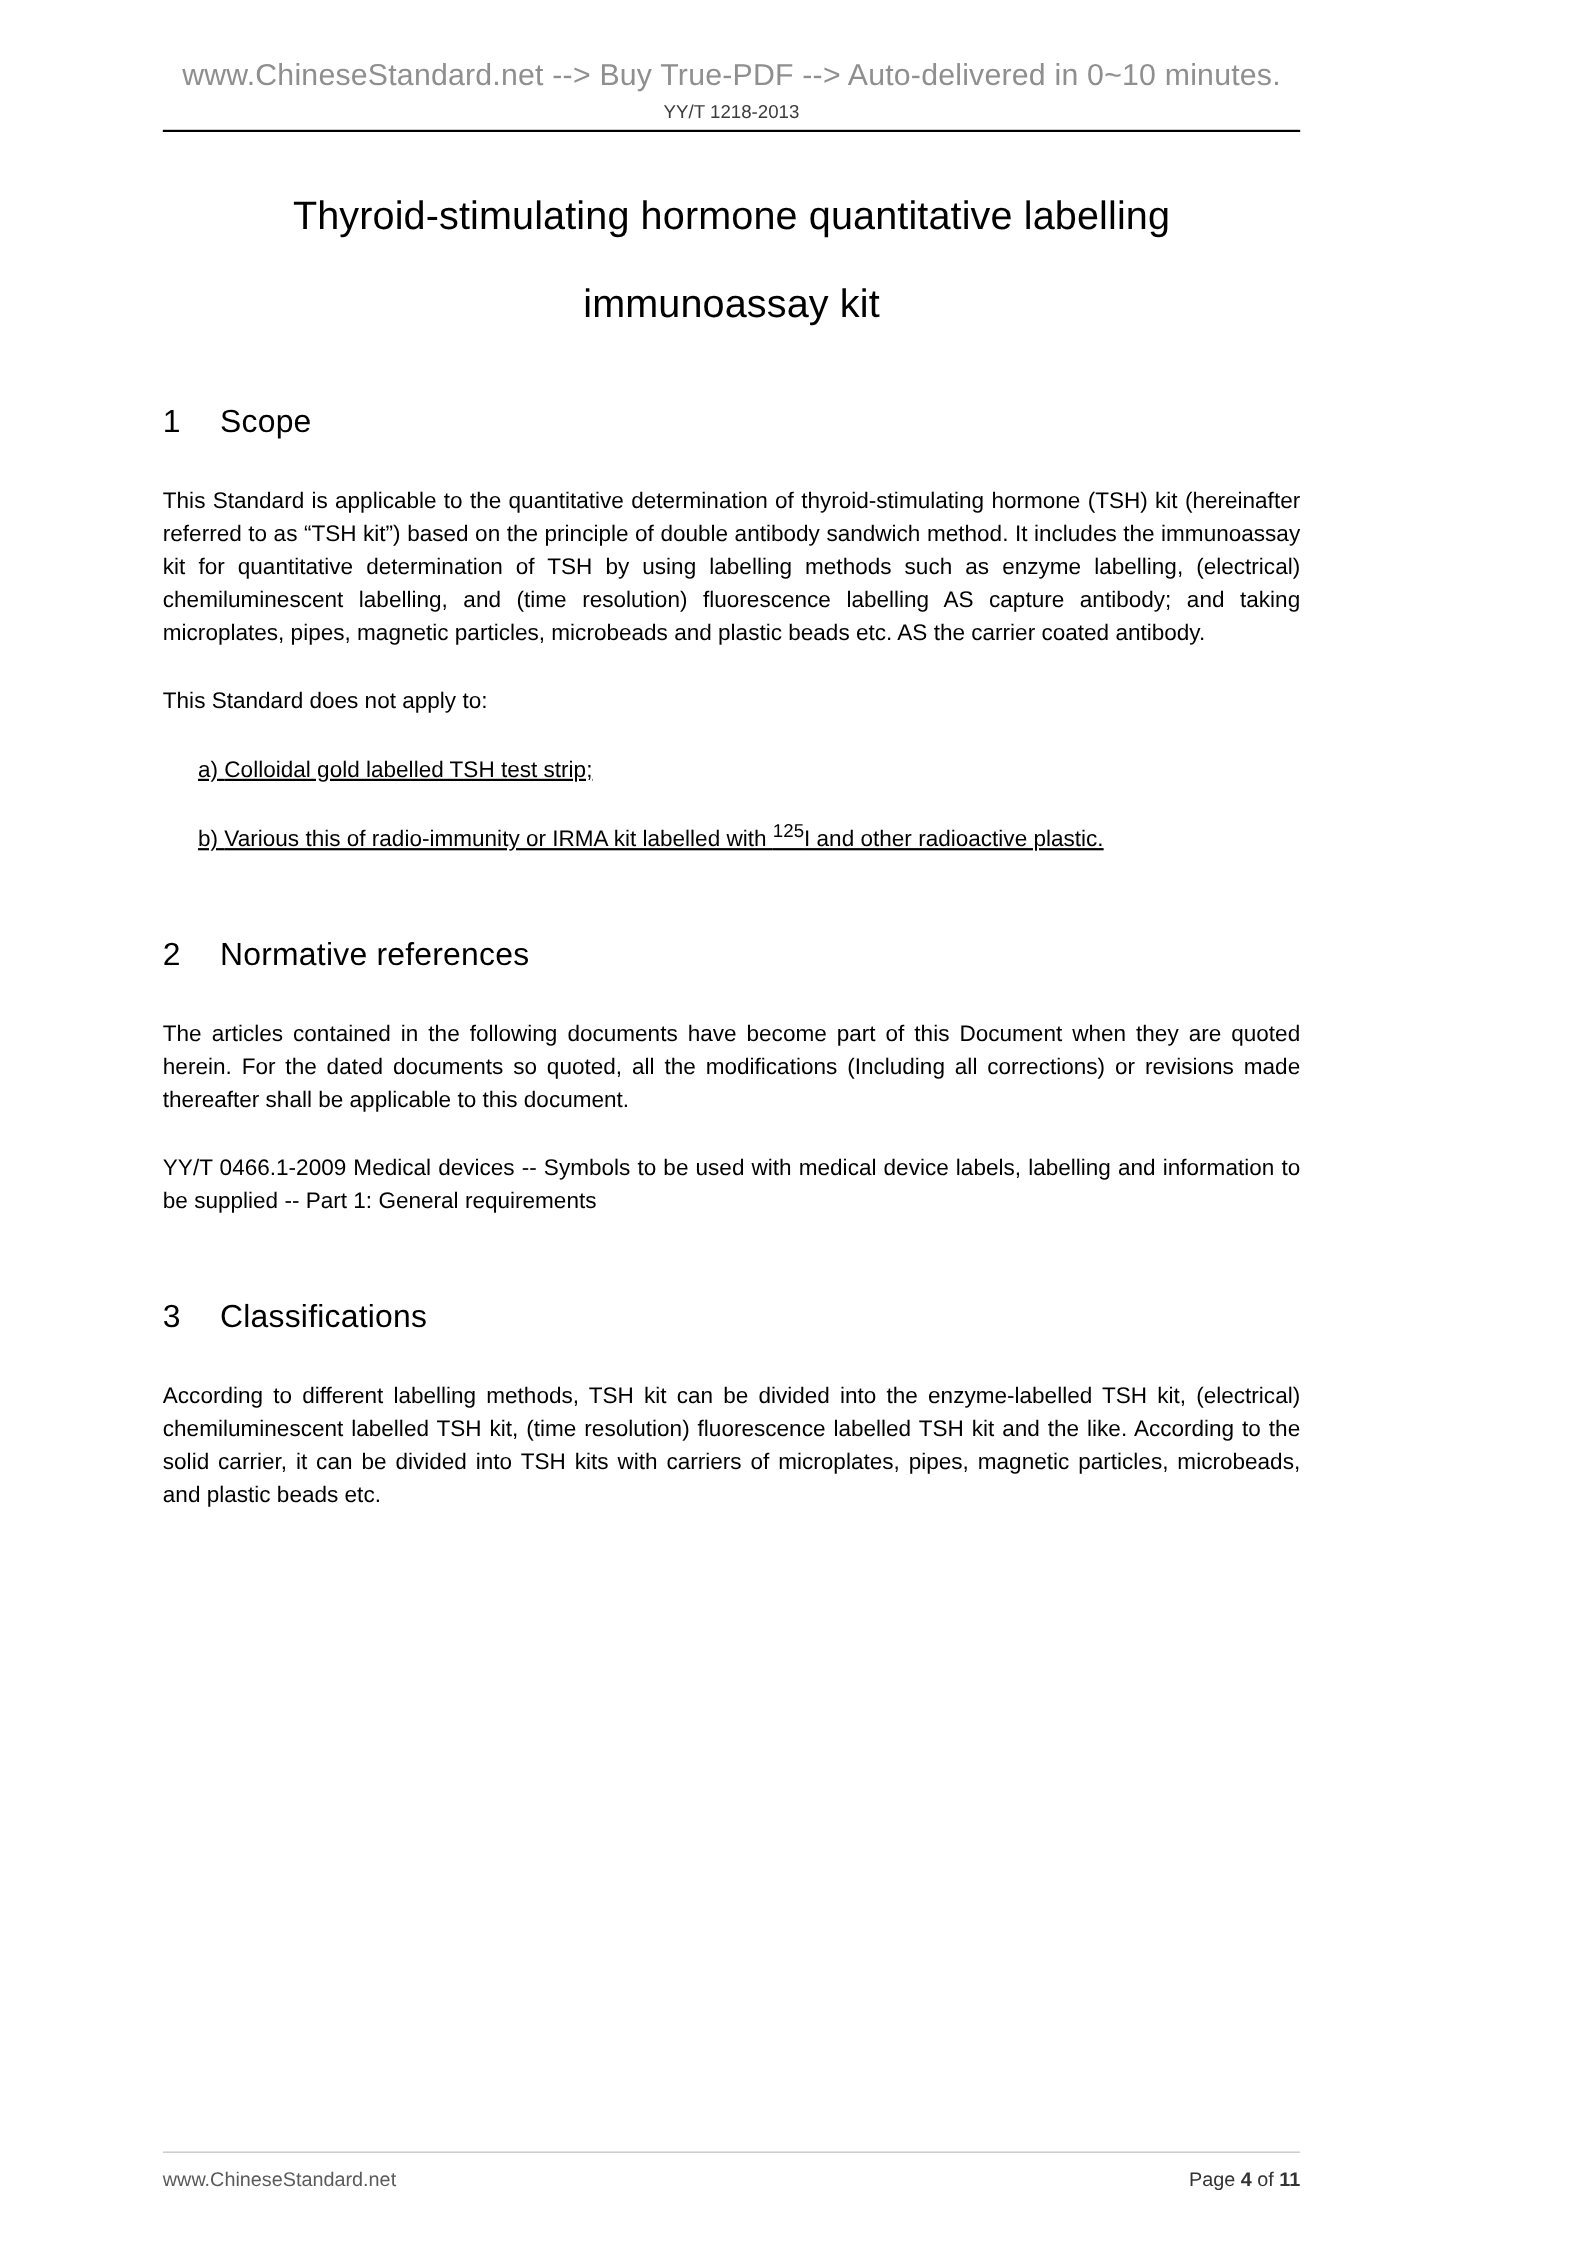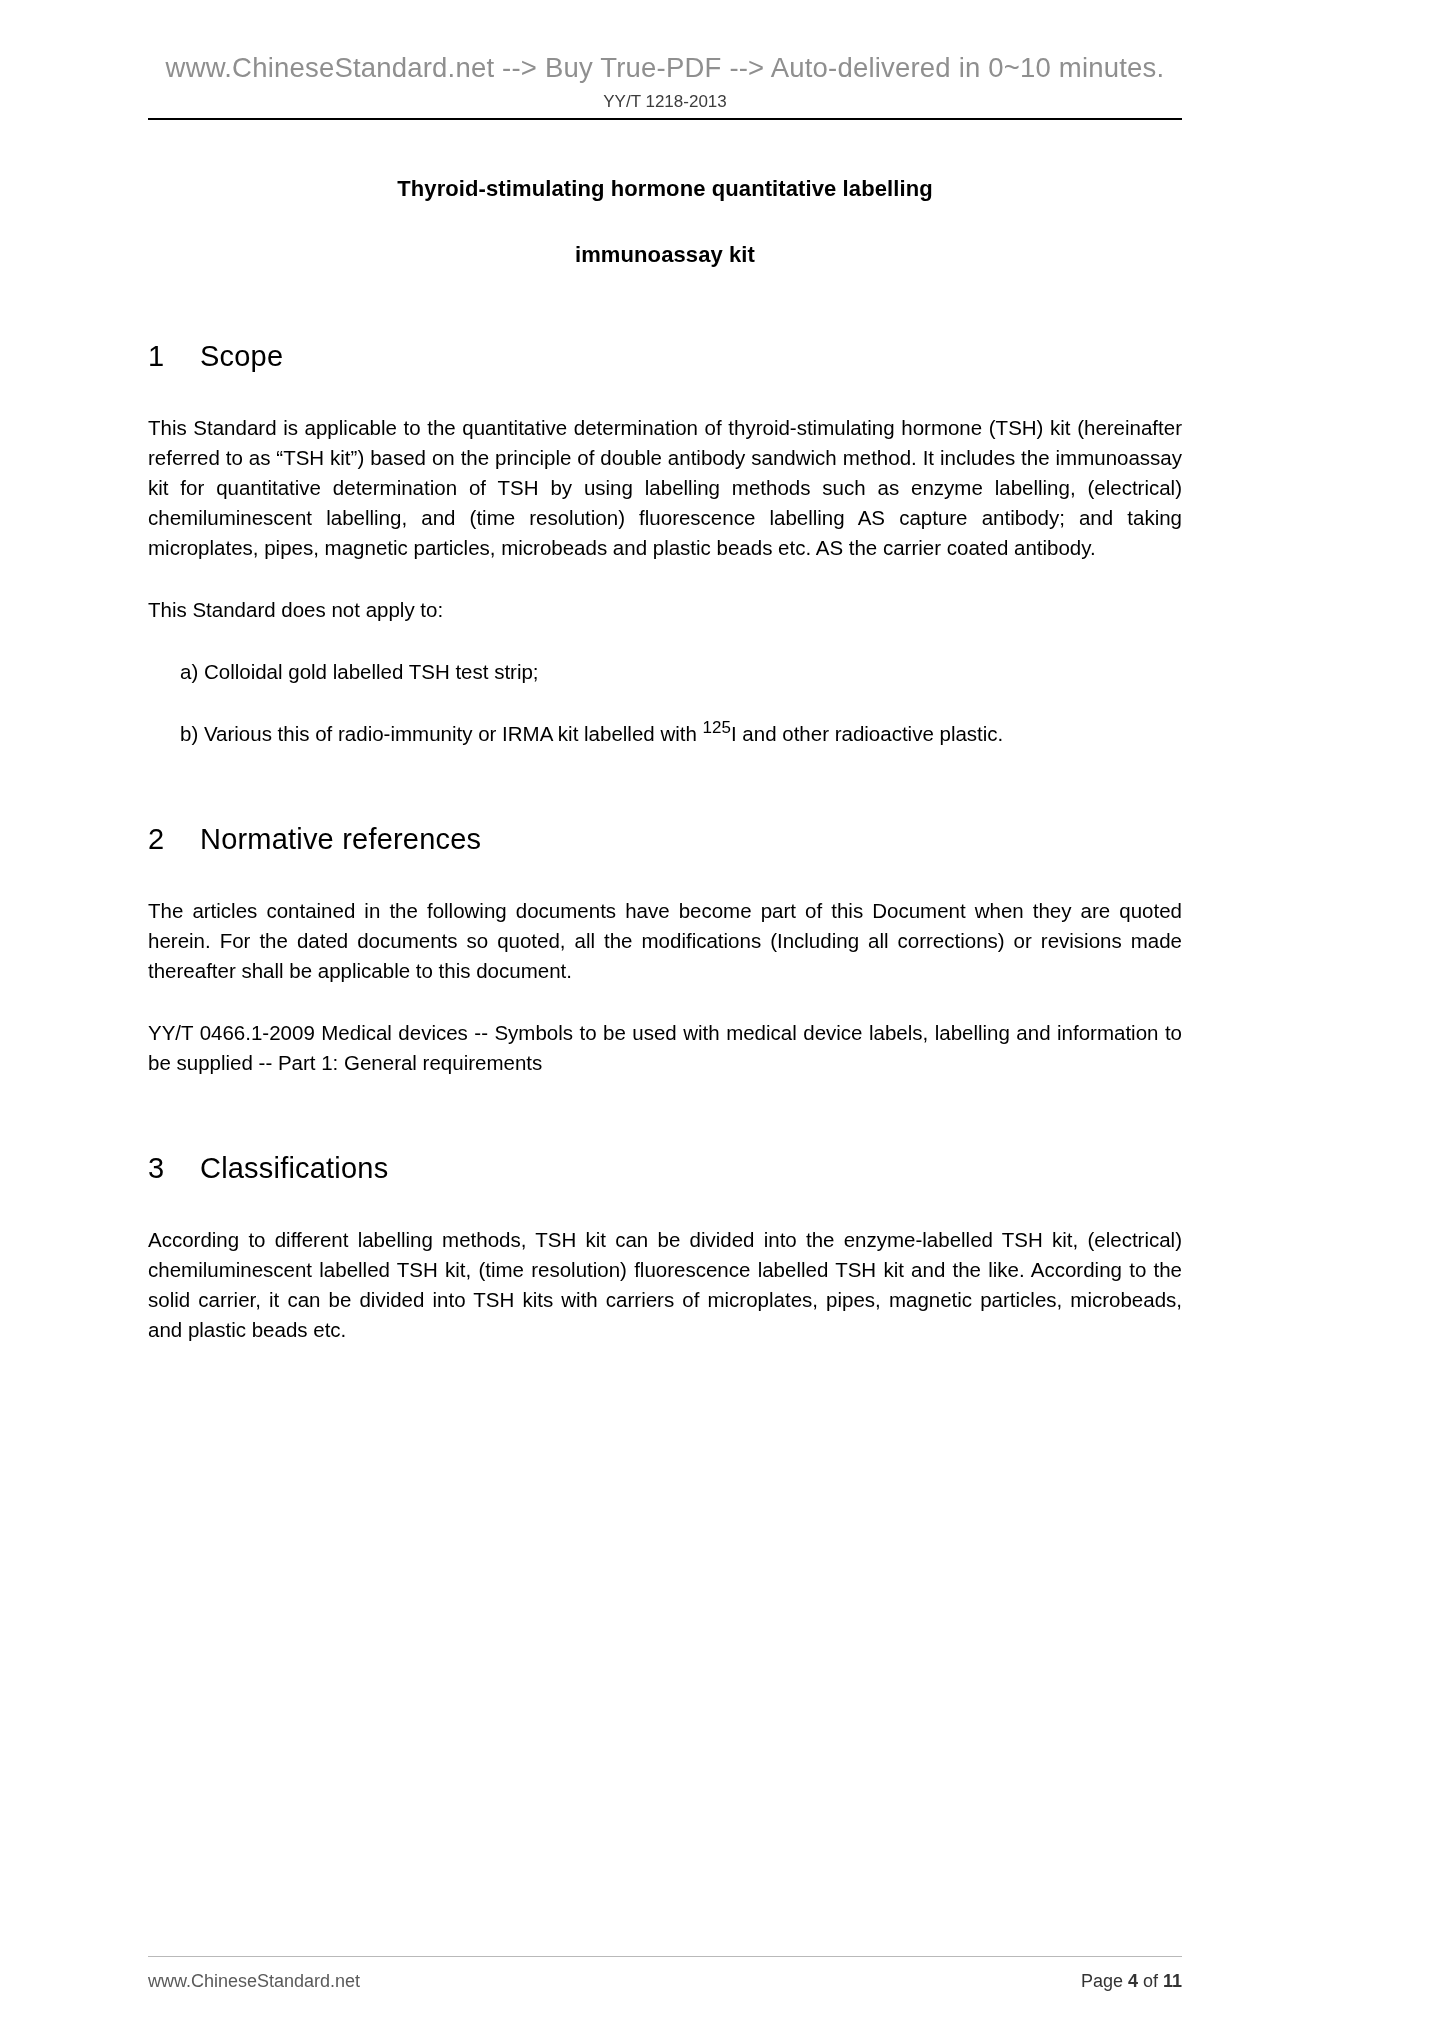--- a/index.html
+++ b/index.html
@@ -34,22 +34,22 @@
     text-align: center;
     margin-bottom: 6px;
   }
   .rule {
     border: none;
     border-top: 2px solid #000;
     margin: 0 0 0 0;
   }
   .doc-title {
     text-align: center;
-    font-size: 22px;
-    font-weight: bold;
+    font-size: 36px;
+    font-weight: normal;
     line-height: 1.0;
     margin-top: 58px;
     letter-spacing: 0.1px;
   }
   .doc-title .line2 {
     display: block;
     margin-top: 44px;
   }
   h2.section {
     font-size: 29px;
@@ -79,20 +79,21 @@
     font-size: 20.5px;
     line-height: 1.46;
     margin: 0 0 30px 0;
     padding-left: 32px;
     text-align: justify;
   }
   .list-item .hang {
     padding-left: 26px;
     display: block;
     text-indent: -26px;
+    text-decoration: underline;
   }
   sup {
     font-size: 17px;
     vertical-align: super;
   }
   .footer {
     position: absolute;
     left: 148px;
     right: 148px;
     bottom: 52px;

